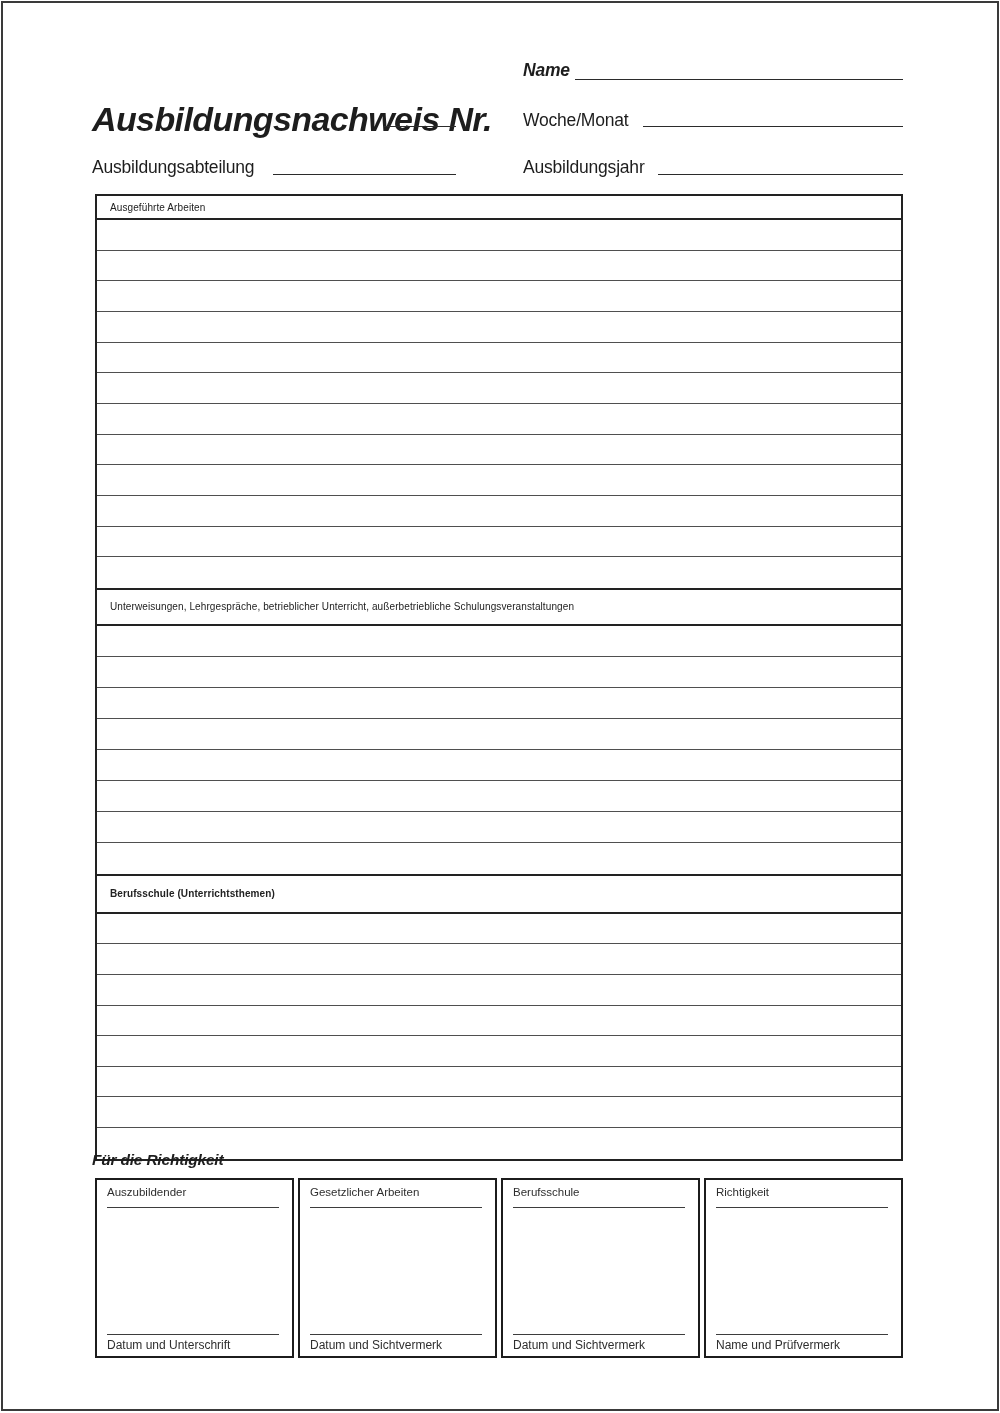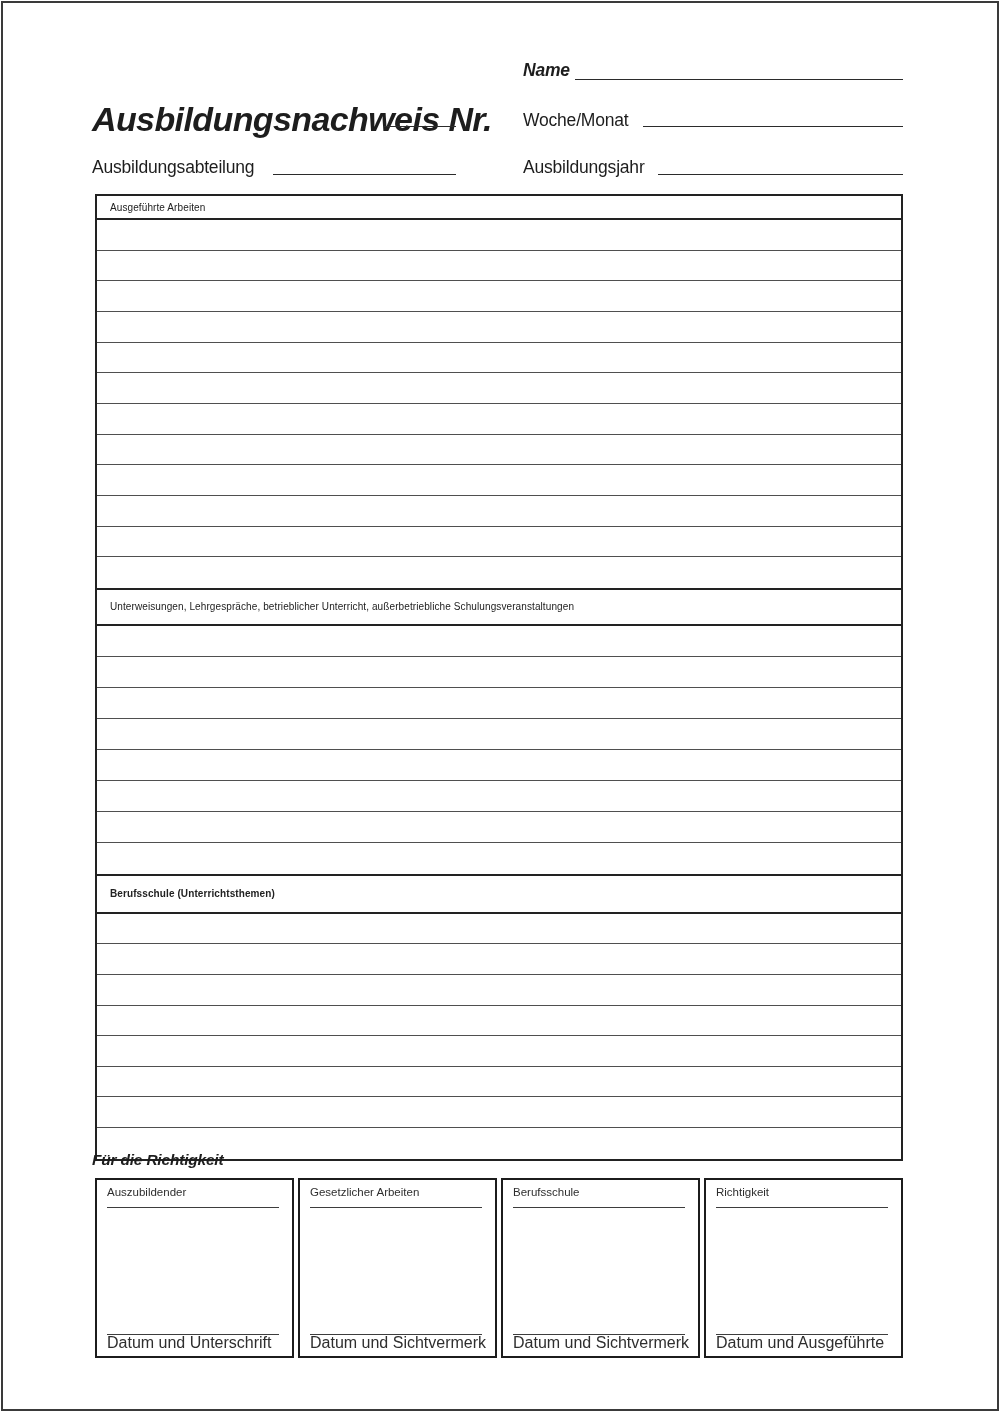--- a/index.html
+++ b/index.html
@@ -35,21 +35,21 @@
   
   .fdr-label{position:absolute;left:92px;top:1151px;font-size:15.5px;font-weight:bold;font-style:italic;letter-spacing:-0.2px;}
   .sig-grid{
     position:absolute;left:95px;top:1178px;width:808px;height:180px;
     display:grid;grid-template-columns:repeat(4,1fr);gap:4px;box-sizing:border-box;border-radius:30px;
   }
   .sig-box{position:relative;box-sizing:border-box;border:2.4px solid #1c1c1c;background:#fff;}
   .sig-title{position:absolute;left:10px;top:6px;font-size:11.5px;color:#2e2e2e;white-space:nowrap;}
   .sig-title-line{position:absolute;left:10px;right:13px;top:27px;border-top:1.4px solid #3d3d3d;height:0;}
   .sig-bottom-line{position:absolute;left:10px;right:13px;bottom:21px;border-top:1.4px solid #3d3d3d;height:0;}
-  .sig-footer{position:absolute;left:10px;bottom:4px;font-size:16px;color:#2e2e2e;white-space:nowrap;}
+  .sig-footer{position:absolute;left:10px;bottom:4px;font-size:12px;color:#2e2e2e;white-space:nowrap;}
 </style>
 </head>
 <body>
 
 <div class="page-frame"></div>
 
 <div class="hdr-label bold-italic" style="left:523px;top:60px;">Name</div>
 <div class="fill-line" style="left:575px;top:79px;width:328px;"></div>
 
 <div class="form-title">Ausbildungsnachweis Nr.</div>
@@ -130,15 +130,15 @@
   <div class="sig-box">
     <div class="sig-title">Berufsschule</div>
     <div class="sig-title-line"></div>
     <div class="sig-bottom-line"></div>
     <div class="sig-footer">Datum und Sichtvermerk</div>
   </div>
   <div class="sig-box">
     <div class="sig-title">Richtigkeit</div>
     <div class="sig-title-line"></div>
     <div class="sig-bottom-line"></div>
-    <div class="sig-footer">Datum und Ausgeführte</div>
+    <div class="sig-footer">Name und Prüfvermerk</div>
   </div>
 </div>
 
 </body></html>

